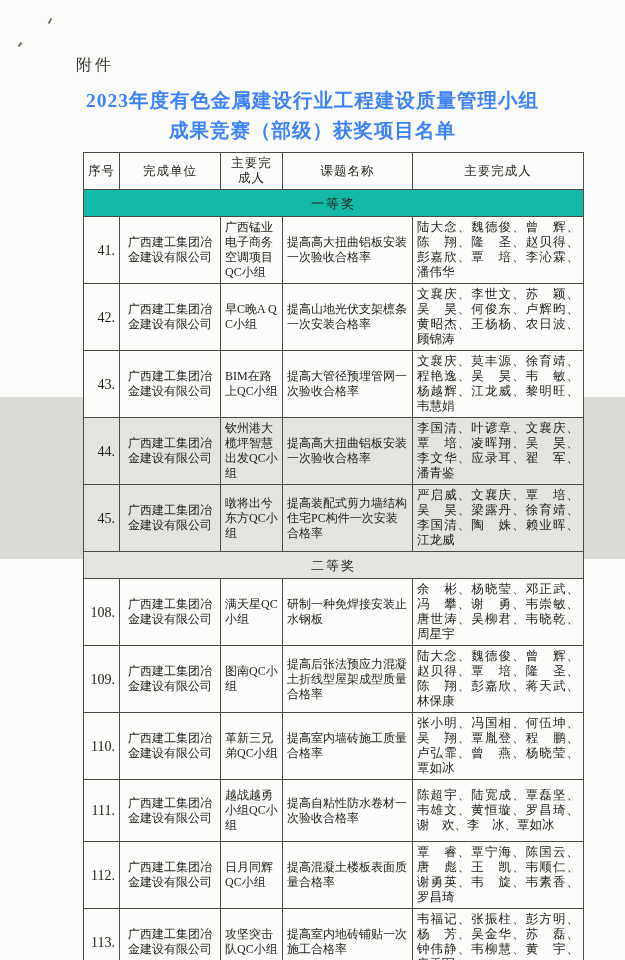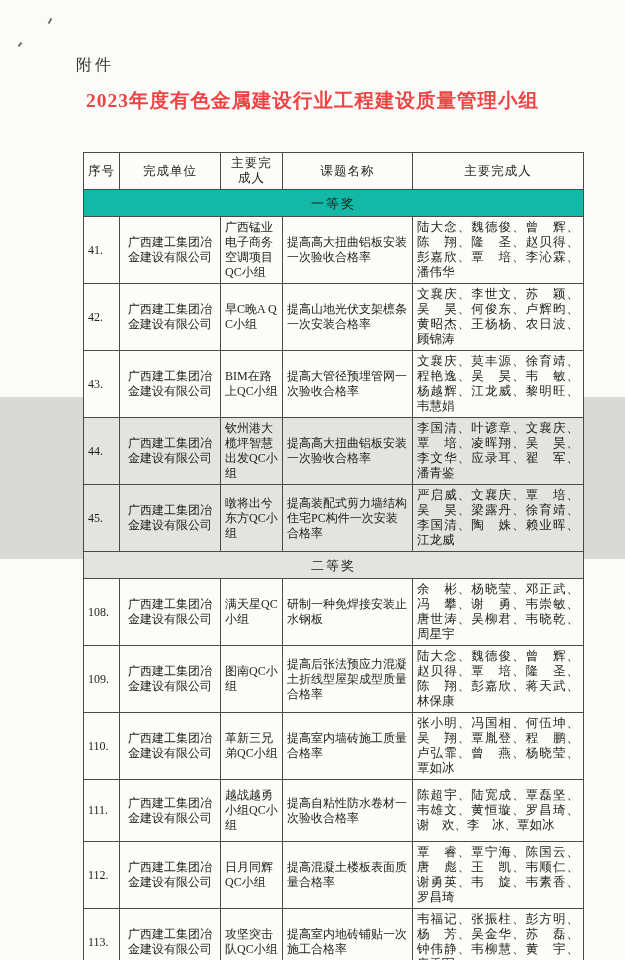--- a/index.html
+++ b/index.html
@@ -11,21 +11,21 @@
   }
   .scan-mark{position:absolute;background:#6a6a66;}
   .mark1{left:49px;top:18px;width:2px;height:6px;transform:rotate(28deg);}
   .mark2{left:19px;top:42px;width:2px;height:5px;transform:rotate(40deg);}
   .attachment{
     position:absolute;left:76px;top:55px;
     font-size:16px;letter-spacing:3px;color:#3a3a38;
   }
   .title{
     position:absolute;left:0;top:86px;width:625px;margin:0;
-    text-align:center;font-size:19.5px;font-weight:bold;color:#ef4444;
+    text-align:center;font-size:19.5px;font-weight:bold;color:#3b82f6;
     line-height:30px;letter-spacing:1px;
   }
   .gray-band{
     position:absolute;left:0;top:397px;width:625px;height:162px;
     background:#d9d9d5;
   }
   table.awards{
     position:absolute;left:83px;top:152px;width:500px;
     border-collapse:collapse;table-layout:fixed;
     font-size:12px;color:#1d1d1b;
@@ -37,39 +37,40 @@
     vertical-align:middle;
     word-break:break-all;
     line-height:15px;
     font-weight:normal;
   }
   tr.header-row th{height:26px;font-size:12.5px;text-align:center;letter-spacing:1px;}
   tr.award-row td{height:20px;text-align:center;font-size:13px;letter-spacing:2px;background:#14b8a6;}
   tr.award-row.gray td{background:#e3e3df;}
   tr.data-row{height:62px;}
   tr.data-row.gray td{background:#e3e3df;}
-  td.serial-cell{text-align:left;font-size:12px;font-family:"Liberation Serif",serif;}
+  td.serial-cell{text-align:right;font-size:14px;font-family:"Liberation Serif",serif;}
   td.unit-cell{padding:3px 8px;text-align:center;}
   td.group-cell{padding:3px 5px;text-align:left;}
   td.topic-cell{padding:3px 6px;text-align:left;}
   td.people-cell{
     padding:4px 6px;text-align:justify;text-align-last:left;
     font-size:12.5px;vertical-align:middle;
   }
 </style>
 </head>
 <body>
 
 <span class="scan-mark mark1"></span>
 <span class="scan-mark mark2"></span>
 
 <div class="attachment">附件</div>
 
 <h1 class="title">
   <span>2023年度有色金属建设行业工程建设质量管理小组</span><br>
+  <span>成果竞赛（部级）获奖项目名单</span>
 </h1>
 
 <div class="gray-band"></div>
 
 <table class="awards">
   <colgroup>
     <col style="width:36px">
       <col style="width:101px">
       <col style="width:62px">
       <col style="width:130px">

